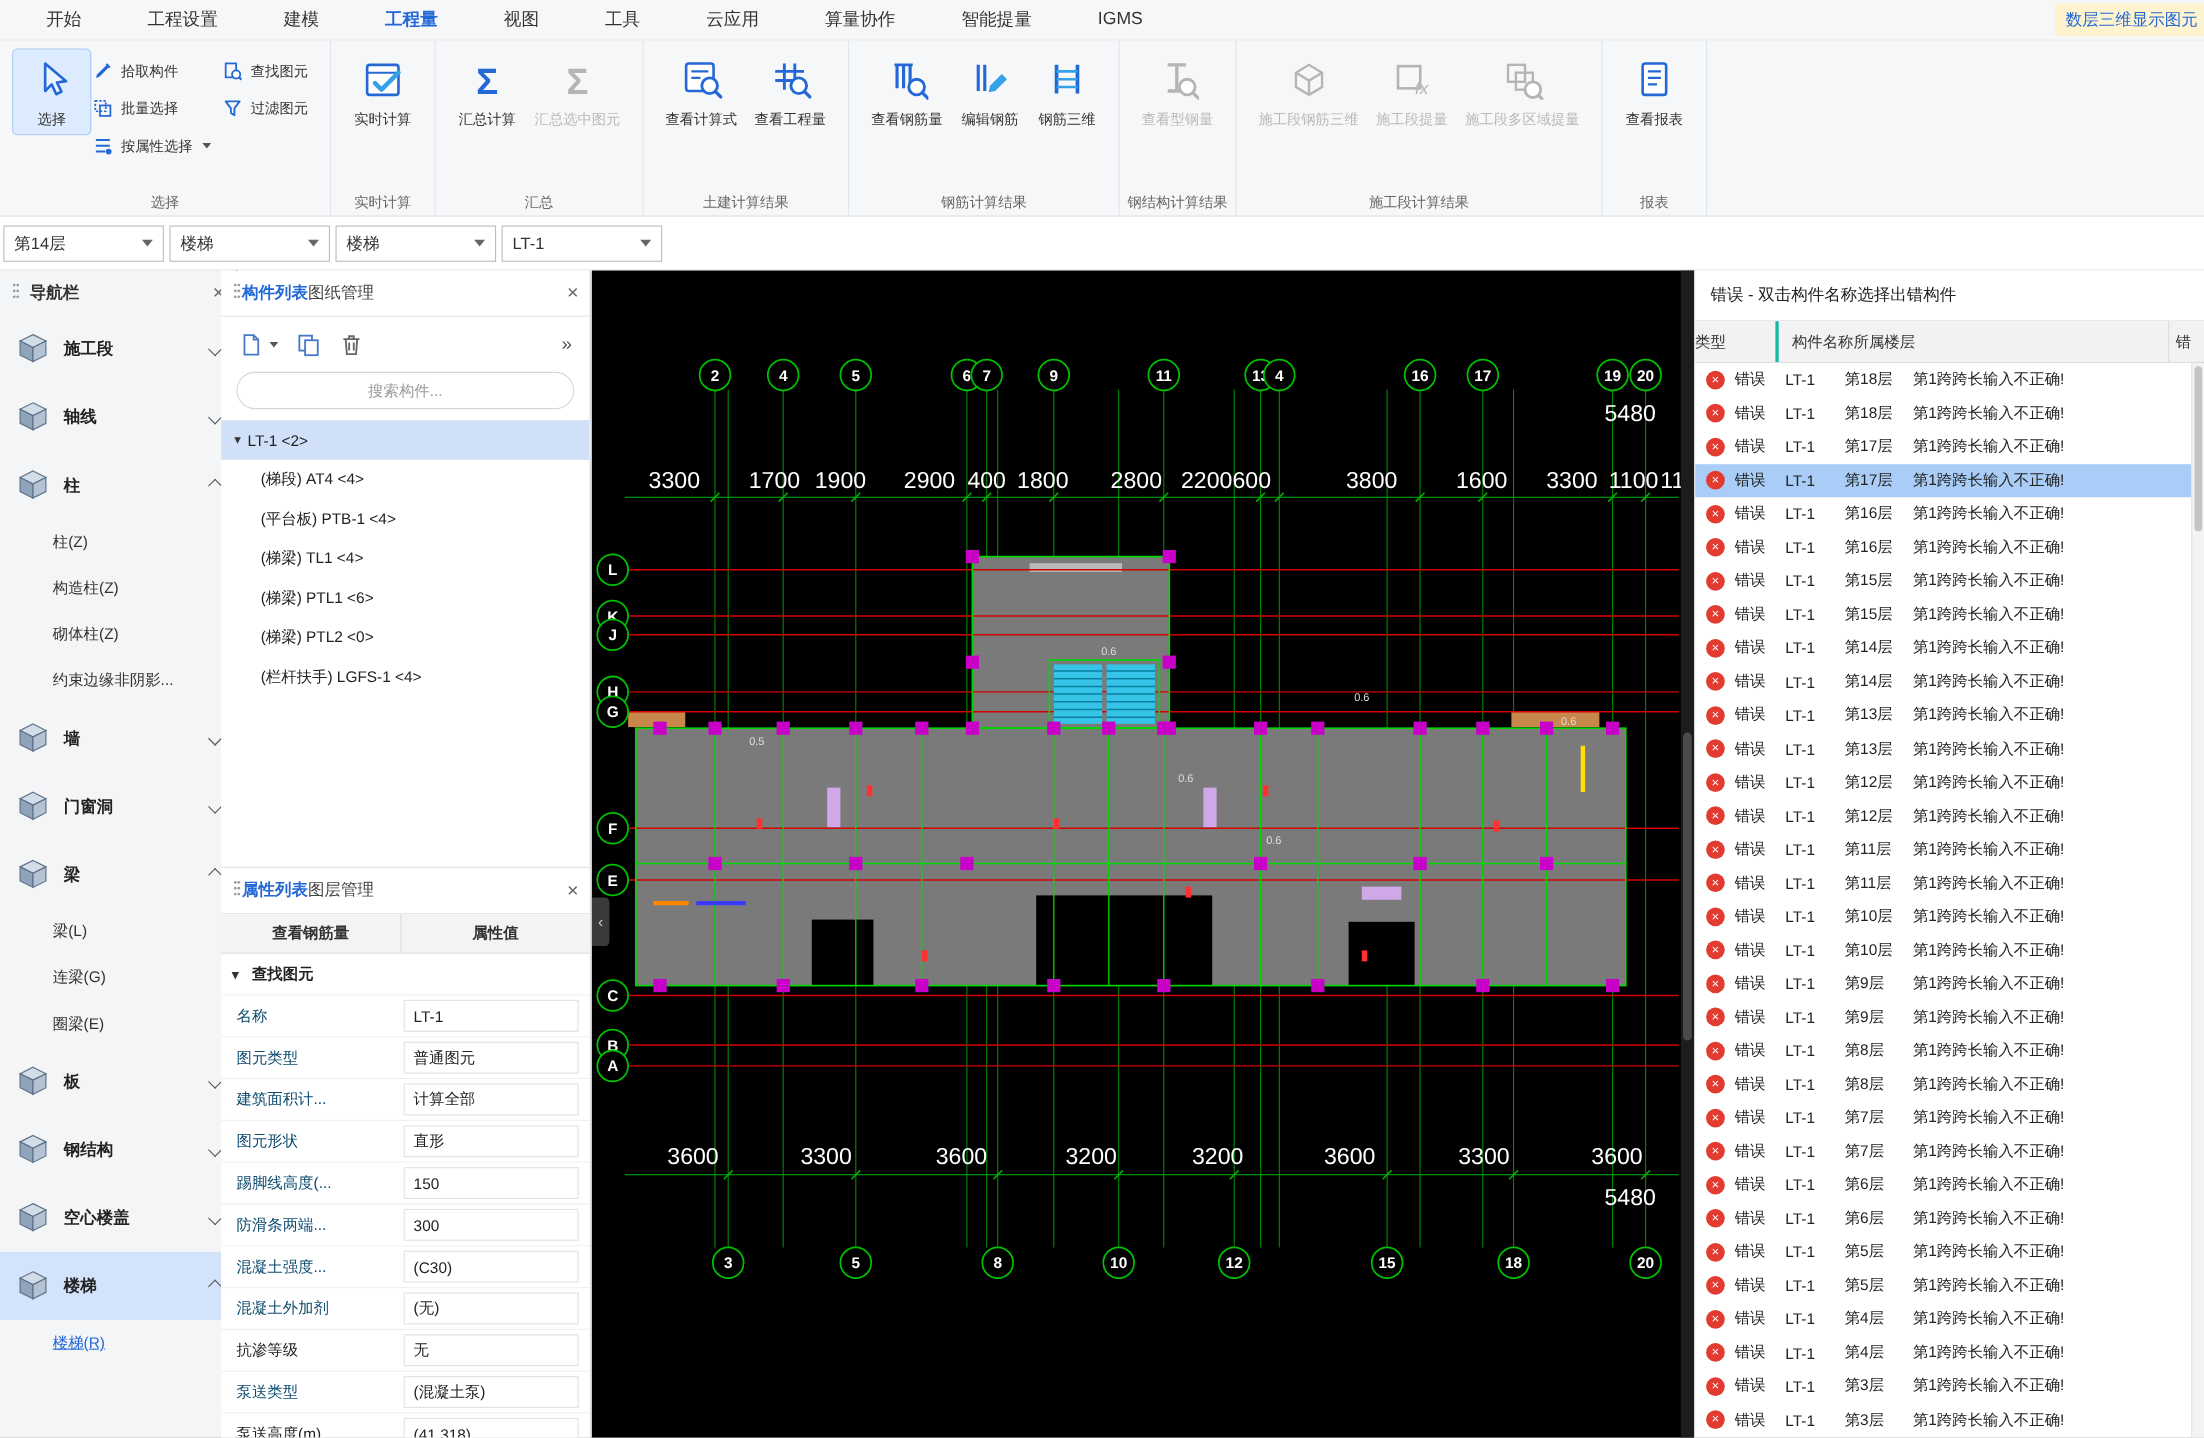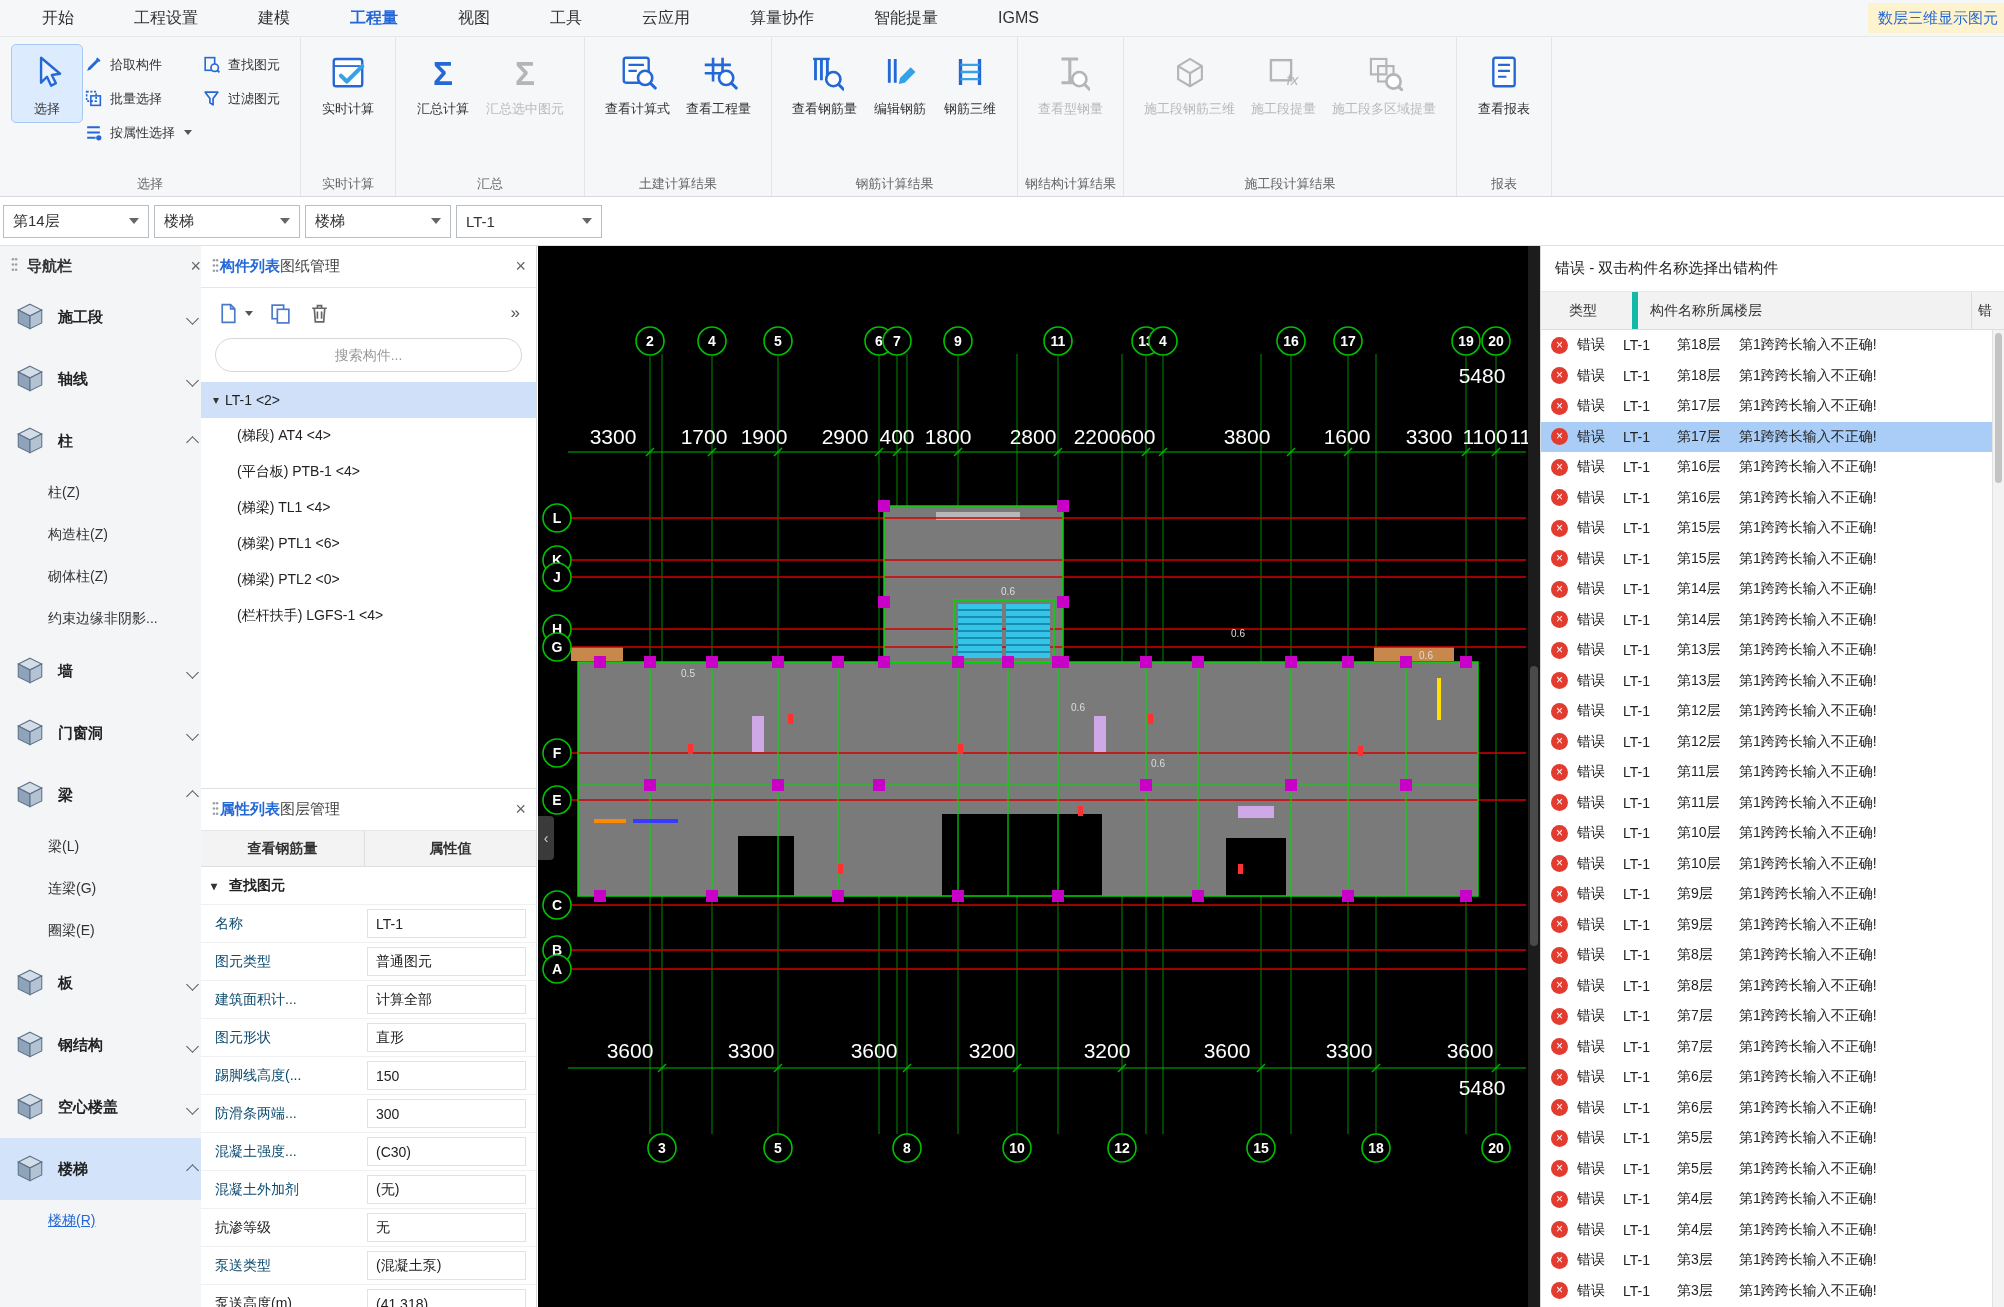--- a/index.html
+++ b/index.html
@@ -27,21 +27,21 @@
   .sbtn .ic16{width:19px;height:19px;}
   .sbtn .ic16 svg{width:100%;height:100%;}
   .caret{width:0;height:0;border-left:4px solid transparent;border-right:4px solid transparent;border-top:5px solid #555;margin-left:2px;}
 
   
   .selectbar{position:absolute;left:0;top:197px;right:0;height:49px;background:#fff;border-bottom:1px solid #e2e2e2;display:flex;align-items:center;gap:5px;padding-left:3px;}
   .select{width:146px;height:33px;border:1px solid #b9bcc2;background:#fff;display:flex;align-items:center;justify-content:space-between;padding:0 9px;font-size:15px;color:#333;}
   .dcaret{width:0;height:0;border-left:5px solid transparent;border-right:5px solid transparent;border-top:6px solid #666;}
 
   
-  .nav{position:absolute;left:0;top:246px;width:216px;bottom:0;background:#f4f5f7;border-right:5px solid #000000;overflow:hidden;}
+  .nav{position:absolute;left:0;top:246px;width:216px;bottom:0;background:#f4f5f7;border-right:2px solid #000000;overflow:hidden;}
   .nav-header{height:40px;display:flex;align-items:center;padding:0 10px;font-size:15px;color:#333;font-weight:bold;gap:8px;}
   .nav-close{margin-left:auto;color:#666;font-size:18px;font-weight:normal;}
   .nav-item{height:62px;display:flex;align-items:center;padding:0 14px 0 14px;font-size:15px;font-weight:bold;color:#222;}
   .nav-item.selected{background:#d2e3fa;}
   .nav-item .nicon{width:32px;height:32px;margin-right:12px;flex:none;}
   .nav-item .nicon svg{width:100%;height:100%;}
   .nav-item .chevwrap{margin-left:auto;}
   .chev{display:inline-block;width:9px;height:9px;border-right:1.8px solid #555;border-bottom:1.8px solid #555;}
   .chev.down{transform:rotate(45deg);}
   .chev.up{transform:rotate(-135deg);}
@@ -84,21 +84,21 @@
   .tinydim{fill:#ddd;font-size:10px;}
   .axlbl{fill:#fff;font-size:14px;font-weight:bold;text-anchor:middle;}
   .collapse-handle{position:absolute;left:0;top:570px;width:16px;height:44px;background:#3a3a3a;color:#cfcfcf;display:flex;align-items:center;justify-content:center;font-size:14px;border-radius:0 4px 4px 0;}
   .canvas-scroll{position:absolute;right:0;top:0;bottom:0;width:12px;background:#1c1c1c;}
   .canvas-scroll .thumb{position:absolute;left:2px;right:2px;top:420px;height:280px;background:#4a4a4a;border-radius:4px;}
 
   
   .errors{position:absolute;left:1540px;top:246px;right:0;bottom:0;background:#fff;border-left:1px solid #d6d8db;overflow:hidden;}
   .etitle{height:46px;display:flex;align-items:center;padding:0 14px;font-size:15px;color:#222;border-bottom:1px solid #e8e8e8;white-space:nowrap;}
   .eheader{height:38px;display:flex;background:#f2f2f2;border-bottom:1px solid #ddd;font-size:14px;color:#333;align-items:center;}
-  .eheader .ec1{width:97px;padding-left:28px;border-right:6px solid #14b8a6;height:100%;display:flex;align-items:center;}
+  .eheader .ec1{width:76px;border-right:3px solid #14b8a6;height:100%;display:flex;align-items:center;}
   .eheader .ec2{flex:1;padding-left:12px;border-right:1px solid #ddd;height:100%;display:flex;align-items:center;}
   .eheader .ec3{width:32px;padding-left:6px;}
   .elist{position:absolute;left:0;right:12px;top:84px;bottom:0;overflow:hidden;}
   .erow{height:30.5px;display:flex;align-items:center;font-size:14px;color:#222;white-space:nowrap;}
   .erow.selected{background:#a9cdf6;}
   .eicon{width:17px;height:17px;border-radius:50%;background:#e23b30;color:#fff;font-size:12px;line-height:17px;text-align:center;margin:0 9px 0 10px;flex:none;}
   .etype{width:46px;}
   .ename{width:54px;}
   .efloor{width:62px;}
   .emsg{flex:1;overflow:hidden;}

